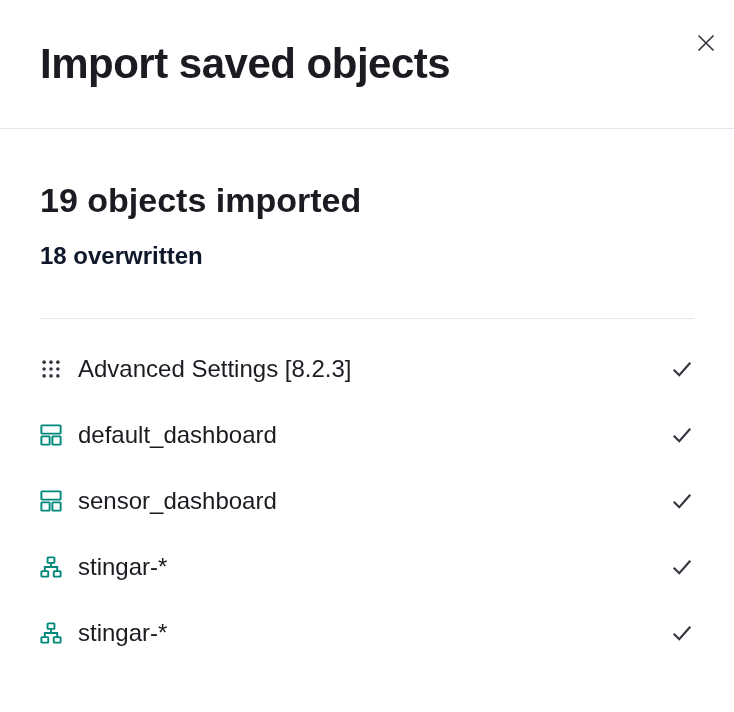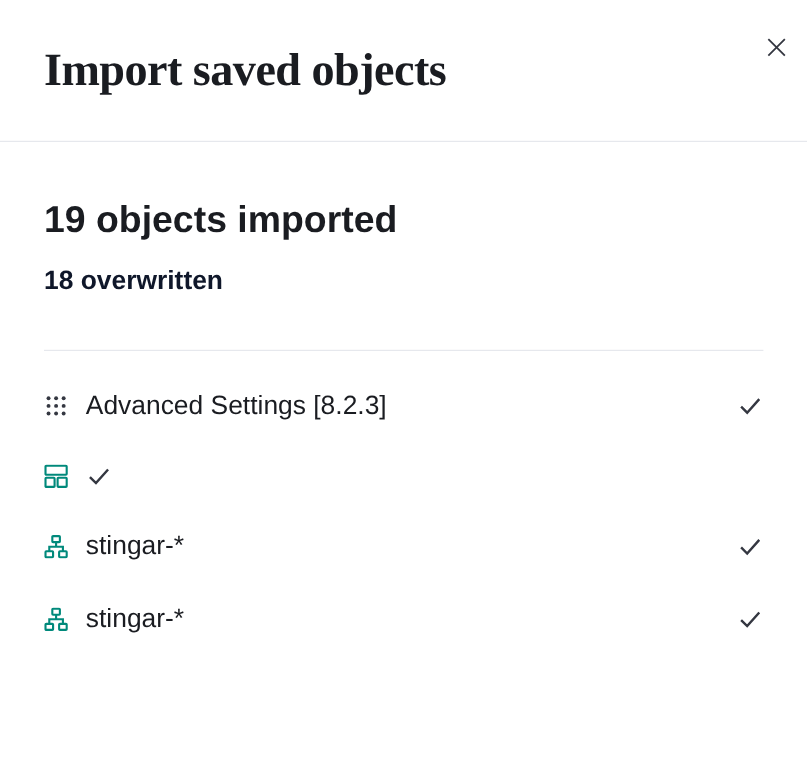--- a/index.html
+++ b/index.html
@@ -8,21 +8,20 @@
       background: #fff;
       color: #1a1c21;
       width: 734px;
       height: 712px;
       overflow: hidden;
     }
     .header {
       position: relative;
       padding: 40px 40px 40px 40px;
       border-bottom: 1px solid #e4e6ec;
-      font-family: Liberation Serif, serif;
     }
     .header-title {
       font-size: 42px;
       font-weight: 700;
       letter-spacing: -0.5px;
       color: #1a1c21;
     }
     .close-btn {
       position: absolute;
       top: 28px;
@@ -137,20 +136,36 @@
 </span>
       </div>
       <div class="obj-row">
         <span class="obj-icon">
   <svg viewBox="0 0 16 16" fill="none" stroke="#00897b" stroke-width="1.4">
     <rect x="1" y="1" width="14" height="6" rx="0.5"></rect>
     <rect x="1" y="9" width="6" height="6" rx="0.5"></rect>
     <rect x="9" y="9" width="6" height="6" rx="0.5"></rect>
   </svg>
 </span>
+        <span class="obj-label">default_dashboard</span>
+        <span class="obj-status">
+  <svg viewBox="0 0 16 16" fill="none" stroke="currentColor" stroke-width="1.6">
+    <path d="M2 8.5 L6 12.5 L14 3.5"></path>
+  </svg>
+</span>
+      </div>
+      <div class="obj-row">
+        <span class="obj-icon">
+  <svg viewBox="0 0 16 16" fill="none" stroke="#00897b" stroke-width="1.4">
+    <rect x="1" y="1" width="14" height="6" rx="0.5"></rect>
+    <rect x="1" y="9" width="6" height="6" rx="0.5"></rect>
+    <rect x="9" y="9" width="6" height="6" rx="0.5"></rect>
+  </svg>
+</span>
+        <span class="obj-label">sensor_dashboard</span>
         <span class="obj-status">
   <svg viewBox="0 0 16 16" fill="none" stroke="currentColor" stroke-width="1.6">
     <path d="M2 8.5 L6 12.5 L14 3.5"></path>
   </svg>
 </span>
       </div>
       <div class="obj-row">
         <span class="obj-icon">
   <svg viewBox="0 0 16 16" fill="none" stroke="#00897b" stroke-width="1.4">
     <rect x="5.5" y="1" width="5" height="4" rx="0.5"></rect>

